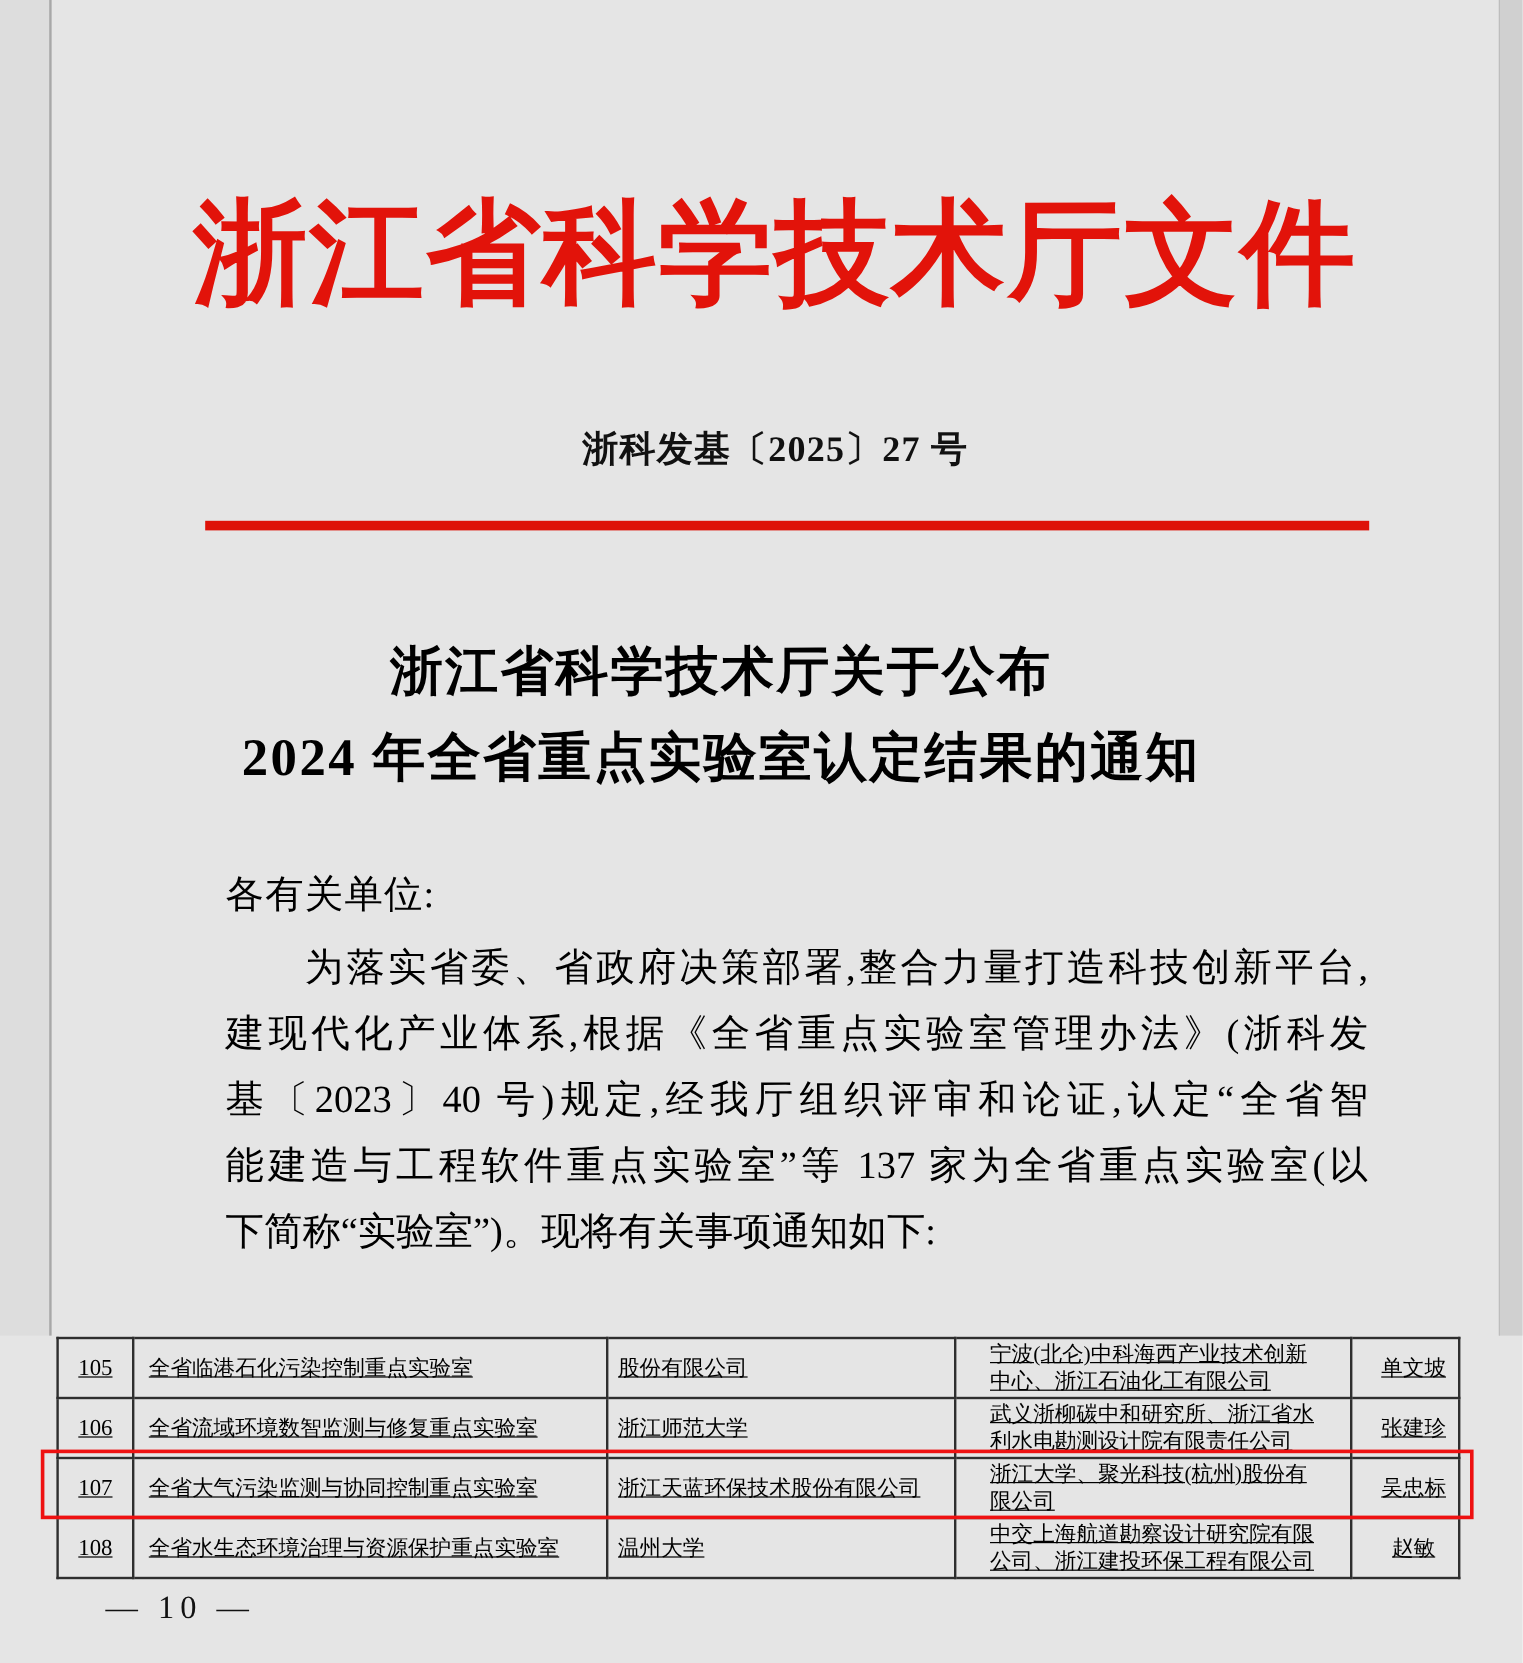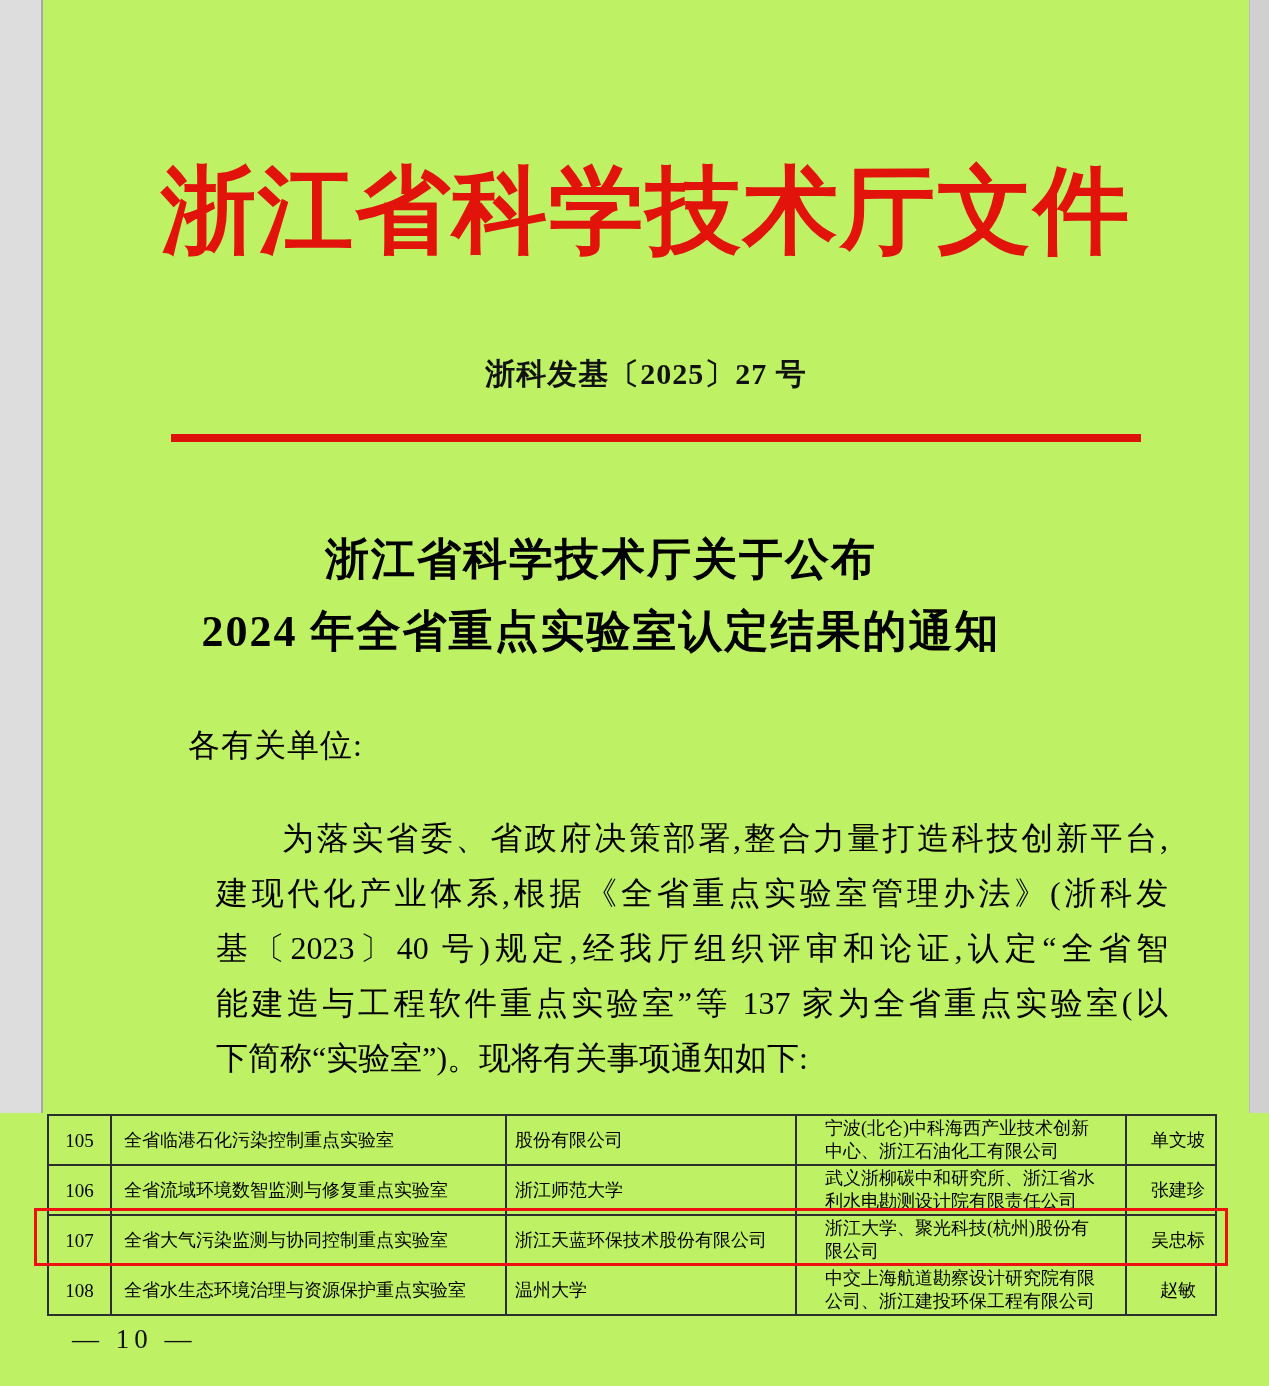--- a/index.html
+++ b/index.html
@@ -3,21 +3,21 @@
 <meta charset="utf-8">
 <style>
   * { margin: 0; padding: 0; box-sizing: border-box; }
   html, body { background: #ffffff; }
   body { font-family: "Liberation Serif", "DejaVu Serif", serif; }
 
   #canvas {
     position: relative;
     width: 1269px;
     height: 1386px;
-    background: #bef264;
+    background: #e5e5e5;
     overflow: hidden;
   }
 
   
   .edge-left {
     position: absolute; left: 0; top: 0;
     width: 43px; height: 1113px;
     background: #dddddd;
     border-right: 2px solid #a8a8a8;
   }
@@ -58,41 +58,40 @@
     font-size: 44px; font-weight: 700; letter-spacing: 2px;
     white-space: nowrap;
   }
 
   .salutation {
     position: absolute; left: 188px; top: 724px;
     font-size: 32px; color: #000; letter-spacing: 1px;
   }
 
   .body-para {
-    position: absolute; left: 188px; top: 811px; width: 952px;
+    position: absolute; left: 188px; top: 779px; width: 952px;
     color: #000;
-    margin-left: 28px;
   }
   .body-para .b-line {
     height: 55px; line-height: 55px;
     font-size: 32px;
     text-align: justify;
     text-align-last: justify;
     white-space: nowrap;
   }
   .body-para .b-line.first { text-indent: 66px; }
   .body-para .b-line.last  { text-align-last: left; }
 
   
   table.labs {
     position: absolute; left: 47px; top: 1114px;
     width: 1168px;
     border-collapse: collapse;
     table-layout: fixed;
-    font-size: 18px; color: #000;
+    font-size: 18px; color: #000; text-decoration: underline;
   }
   table.labs td {
     border: 2px solid #2e2e2e;
     vertical-align: middle;
     line-height: 23px;
     overflow: hidden;
   }
   td.c-no   { text-align: center; font-size: 19px; }
   td.c-lab  { padding-left: 12px; letter-spacing: 0; }
   td.c-host { padding-left: 8px; }
@@ -100,21 +99,21 @@
   td.c-lead { text-align: center; padding-left: 14px; }
 
   .highlight-box {
     position: absolute; left: 34px; top: 1208px;
     width: 1194px; height: 58px;
     border: 3px solid #ee1111;
     pointer-events: none;
   }
 
   .page-number {
-    position: absolute; left: 72px; top: 1324px;
+    position: absolute; left: 88px; top: 1324px;
     font-size: 27px; color: #111; letter-spacing: 5px;
     white-space: nowrap;
   }
 </style>
 </head>
 <body>
 
 <div id="canvas">
 
   <div class="edge-left"></div>

